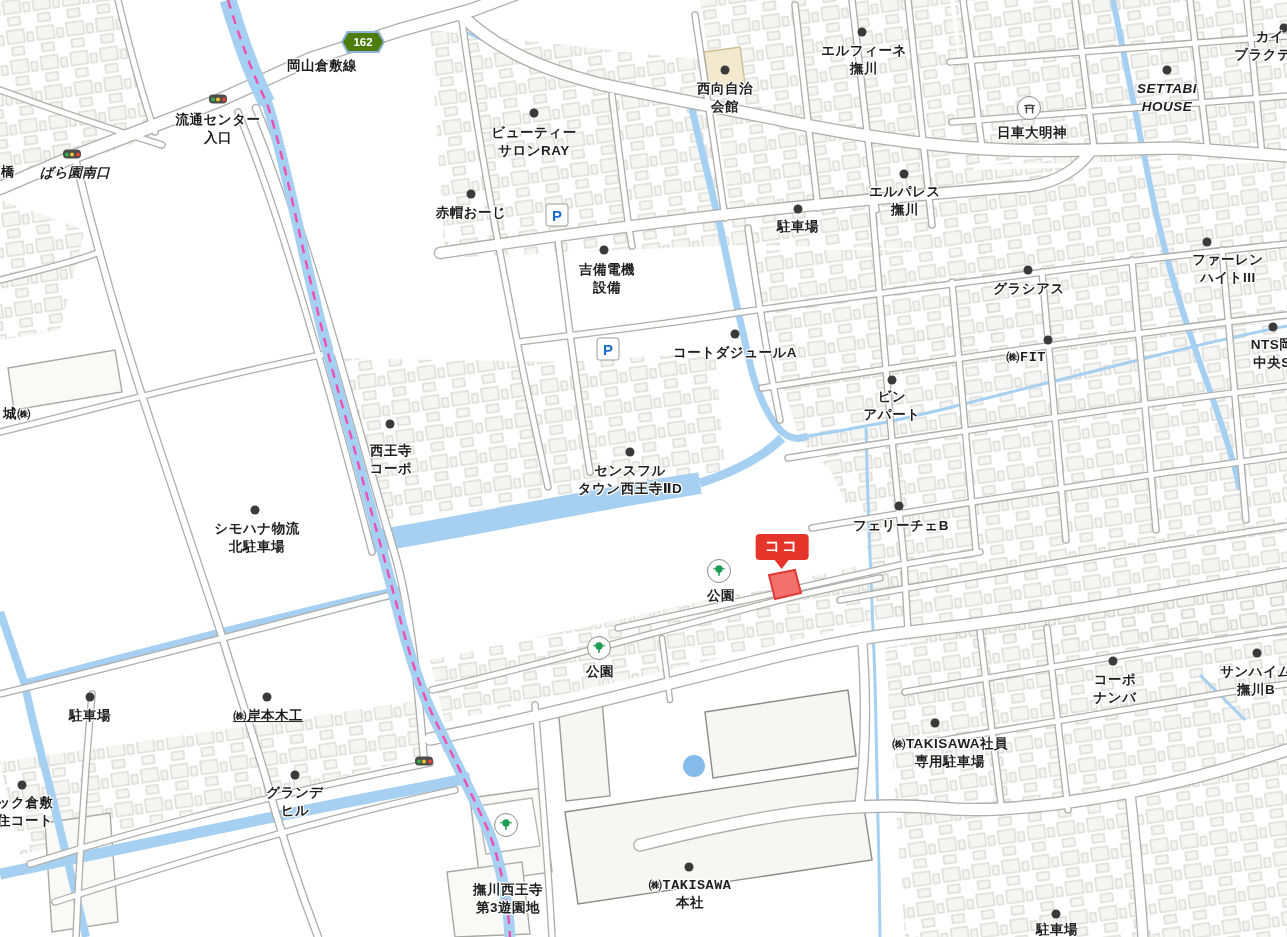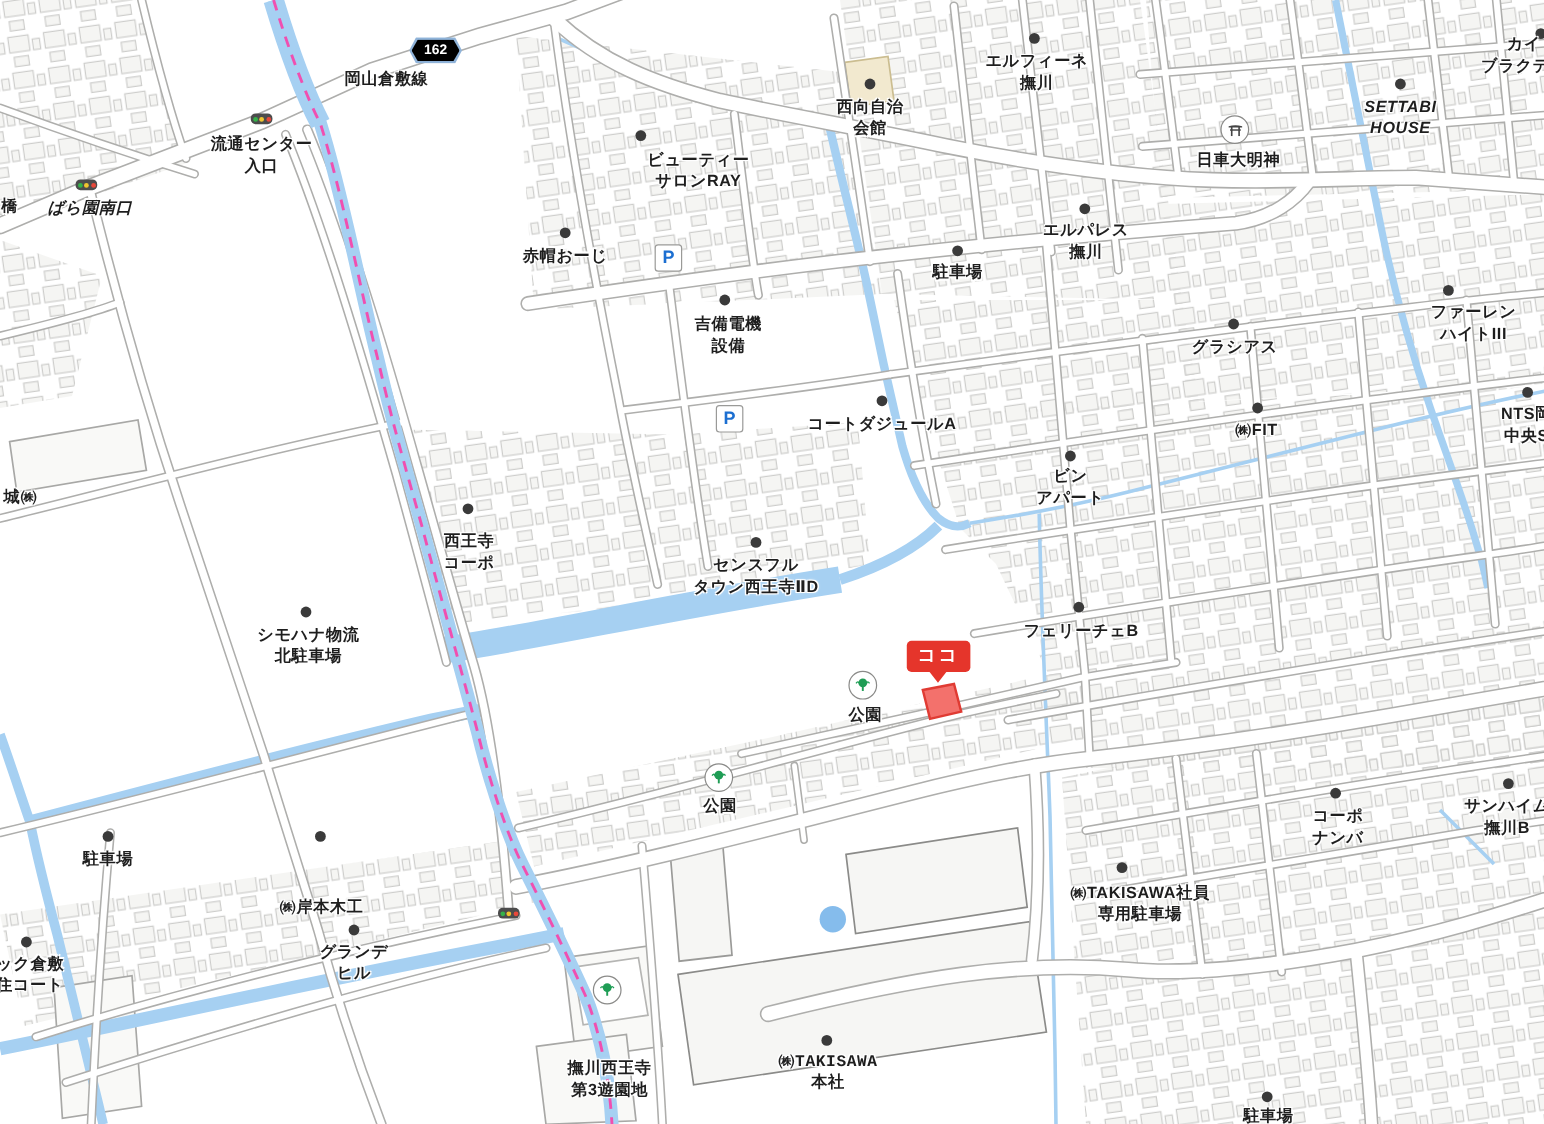--- a/index.html
+++ b/index.html
@@ -18,21 +18,21 @@
   .parking-icon{position:absolute;width:21px;height:21px;background:#fff;border:1.5px solid #9a9a98;
     border-radius:3px;transform:translate(-50%,-50%);display:flex;align-items:center;justify-content:center;
     color:#1c6fd1;font-weight:800;font-size:15px;}
   .park-icon,.shrine-icon{position:absolute;width:22px;height:22px;border-radius:50%;background:#fff;
     border:1.5px solid #8a8a88;transform:translate(-50%,-50%);display:flex;align-items:center;justify-content:center;}
   .pond{position:absolute;border-radius:50%;background:#85bcec;transform:translate(-50%,-50%);}
   .route-badge{position:absolute;transform:translate(-50%,-50%);width:44px;height:22px;
     clip-path:polygon(13% 0,87% 0,100% 50%,87% 100%,13% 100%,0 50%);background:#8fb3d9;
     display:flex;align-items:center;justify-content:center;}
   .route-badge b{width:40px;height:18px;clip-path:polygon(13% 0,87% 0,100% 50%,87% 100%,13% 100%,0 50%);
-    background:#000000;color:#fff;font-size:11.5px;font-weight:700;display:flex;align-items:center;justify-content:center;}
+    background:#4d7c0f;color:#fff;font-size:11.5px;font-weight:700;display:flex;align-items:center;justify-content:center;}
   #here-marker{position:absolute;transform:translate(-50%,-100%);background:#e5352b;color:#fff;
     font-size:15px;font-weight:800;letter-spacing:2px;padding:3px 9px 4px;border-radius:4px;}
   #here-marker:after{content:"";position:absolute;left:50%;top:100%;transform:translateX(-50%);
     border:7px solid transparent;border-top:9px solid #e5352b;border-bottom:0;}
 </style>
 </head>
 <body>
 
 <div id="viewport">
   <svg id="basemap" width="1287" height="937" viewBox="0 0 1287 937" xmlns="http://www.w3.org/2000/svg">
@@ -275,21 +275,21 @@
     <div class="map-label" style="position: absolute; left: 75px; top: 173px; font-style: italic;">
       <div>ばら園南口</div>
     </div>
     <div class="map-label" style="position: absolute; left: 218px; top: 129px;">
       <div>流通センター</div>
       <div>入口</div>
     </div>
     <div class="map-label" style="position: absolute; left: 322px; top: 66px;">
       <div>岡山倉敷線</div>
     </div>
-    <div class="map-label" style="position: absolute; left: 534px; top: 142px; margin-left: 48px;">
+    <div class="map-label" style="position: absolute; left: 534px; top: 142px;">
       <div>ビューティー</div>
       <div>サロンRAY</div>
     </div>
     <div class="map-label" style="position: absolute; left: 471px; top: 213px;">
       <div>赤帽おーじ</div>
     </div>
     <div class="map-label" style="position: absolute; left: 607px; top: 279px;">
       <div>吉備電機</div>
       <div>設備</div>
     </div>
@@ -319,21 +319,21 @@
       <div>カイ</div>
       <div>ブラクティ</div>
     </div>
     <div class="map-label" style="position: absolute; left: 1029px; top: 289px;">
       <div>グラシアス</div>
     </div>
     <div class="map-label" style="position: absolute; left: 1208px; top: 269px; margin-left: 20px;">
       <div>ファーレン</div>
       <div>ハイトIII</div>
     </div>
-    <div class="map-label" style="position: absolute; left: 1047px; top: 358px;">
+    <div class="map-label" style="position: absolute; left: 1026px; top: 358px; font-family: Liberation Mono, monospace;">
       <div>㈱FIT</div>
     </div>
     <div class="map-label" style="position: absolute; left: 1272px; top: 354px;">
       <div>NTS岡</div>
       <div>中央S</div>
     </div>
     <div class="map-label" style="position: absolute; left: 735px; top: 353px;">
       <div>コートダジュールA</div>
     </div>
     <div class="map-label" style="position: absolute; left: 892px; top: 406px;">
@@ -357,21 +357,21 @@
     </div>
     <div class="map-label" style="position: absolute; left: 721px; top: 596px;">
       <div>公園</div>
     </div>
     <div class="map-label" style="position: absolute; left: 600px; top: 672px;">
       <div>公園</div>
     </div>
     <div class="map-label" style="position: absolute; left: 90px; top: 716px;">
       <div>駐車場</div>
     </div>
-    <div class="map-label" style="position: absolute; left: 268px; top: 756px;">
+    <div class="map-label" style="position: absolute; left: 268px; top: 716px; text-decoration: underline;">
       <div>㈱岸本木工</div>
     </div>
     <div class="map-label" style="position: absolute; left: 295px; top: 802px;">
       <div>グランデ</div>
       <div>ヒル</div>
     </div>
     <div class="map-label" style="position: absolute; left: 25px; top: 812px;">
       <div>ック倉敷</div>
       <div>住コート</div>
     </div>

